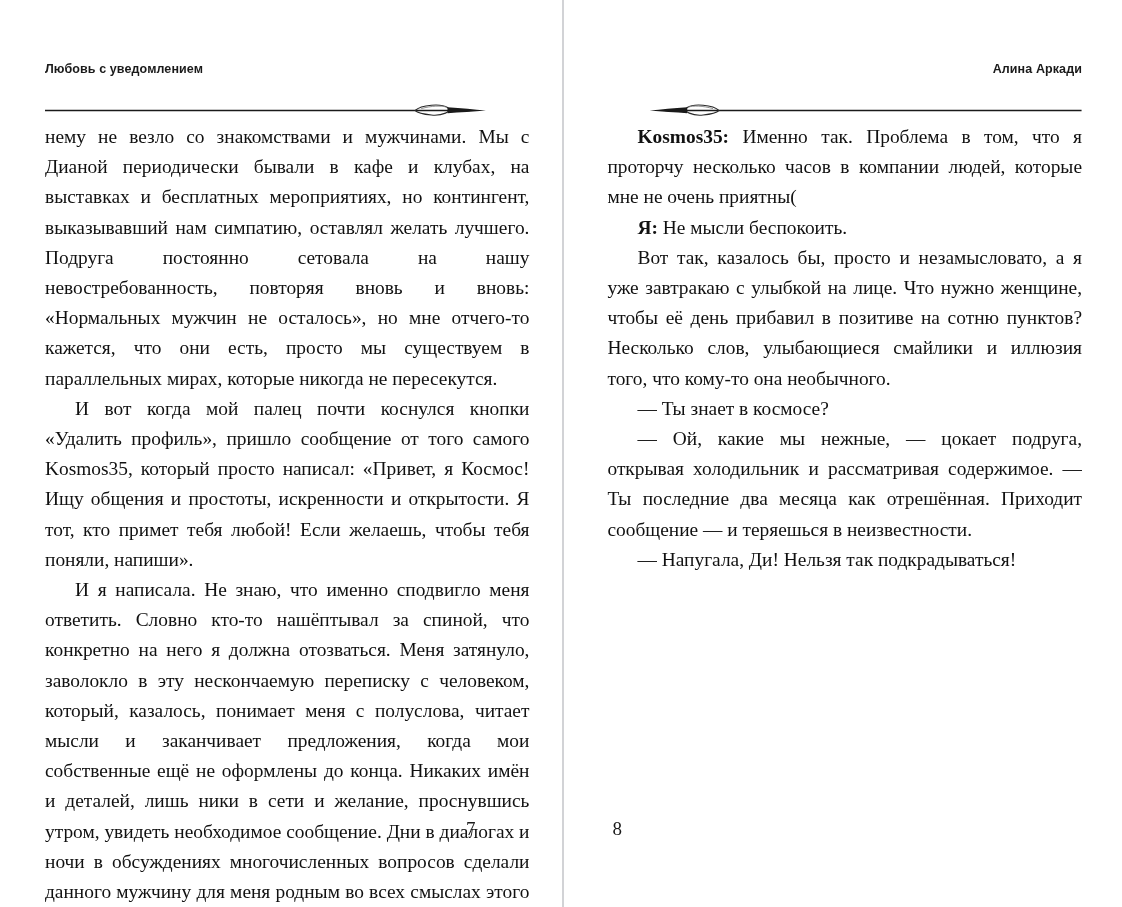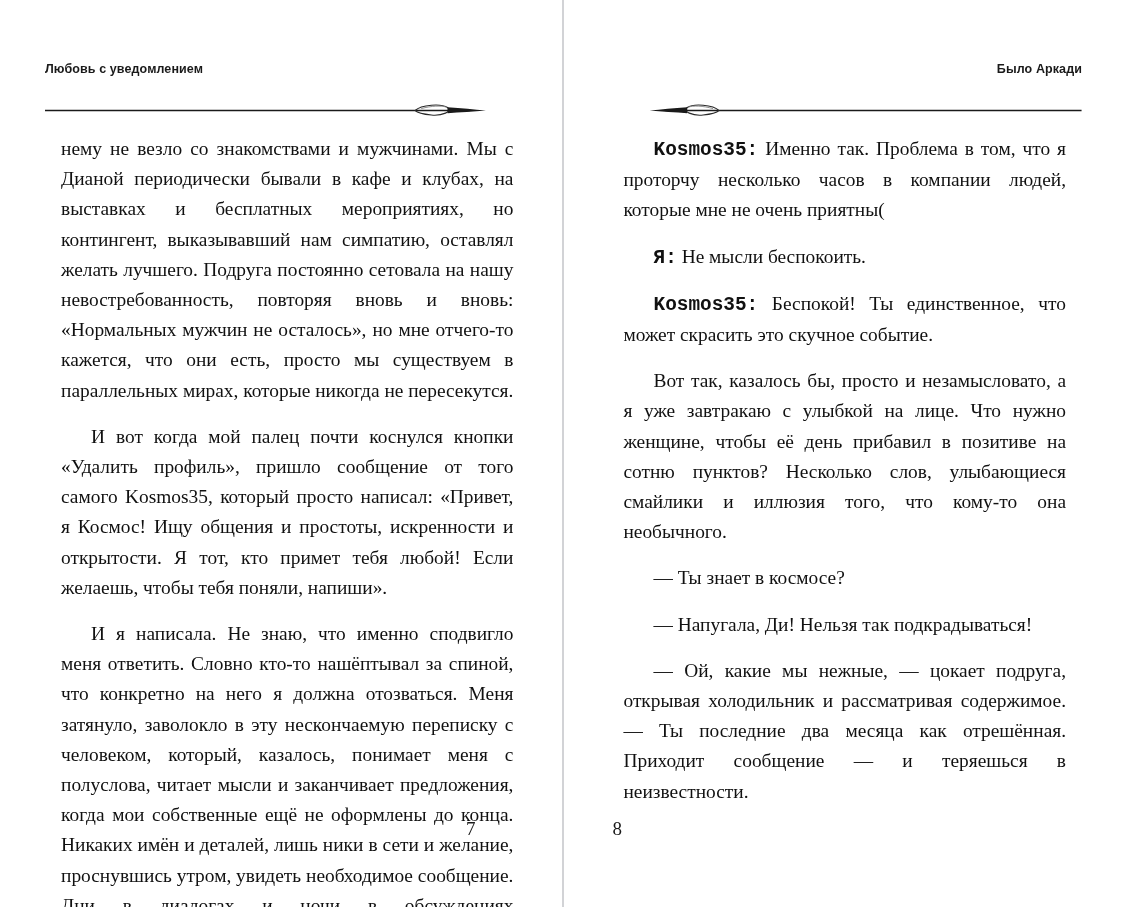--- a/index.html
+++ b/index.html
@@ -80,29 +80,28 @@
   .body-text {
     margin-top: 4px;
     font-size: 19.4px;
     line-height: 30.2px;
     text-align: justify;
     text-justify: inter-word;
     hyphens: none;
     color: #111111;
   }
   .body-text p {
-    margin: 16px;
+    margin: 0;
     text-indent: 1.55em;
   }
   .body-text p.noindent {
     text-indent: 0;
   }
   .body-text .speaker {
     font-weight: 700;
-    font-family: Liberation Mono, monospace;
   }
 
   
   .folio {
     position: absolute;
     bottom: 68px;
     font-size: 19px;
     color: #1a1a1a;
     line-height: 20px;
   }
@@ -142,38 +141,37 @@
         <p><span>И вот когда мой палец почти коснулся кнопки «Удалить профиль», пришло сообщение от того самого Kosmos35, который просто написал: «Привет, я Космос! Ищу общения и простоты, искренности и открытости. Я тот, кто примет тебя любой! Если желаешь, чтобы тебя поняли, напиши».</span></p>
         <p><span>И я написала. Не знаю, что именно сподвигло меня ответить. Словно кто-то нашёптывал за спиной, что конкретно на него я должна отозваться. Меня затянуло, заволокло в эту нескончаемую переписку с человеком, который, казалось, понимает меня с полуслова, читает мысли и заканчивает предложения, когда мои собственные ещё не оформлены до конца. Никаких имён и деталей, лишь ники в сети и желание, проснувшись утром, увидеть необходимое сообщение. Дни в диалогах и ночи в обсуждениях многочисленных вопросов сделали данного мужчину для меня родным во всех смыслах этого слова.</span></p>
       </div>
 
     <div class="folio">7</div>
   </div>
 
   <div class="page page-right">
 
     <div class="running-head">
-      <div class="rh-text">Было Аркади</div>
+      <div class="rh-text">Алина Аркади</div>
     </div>
 
     <div class="rule-wrap">
       <svg viewBox="0 0 479 16" preserveAspectRatio="none">
         <line x1="59" y1="8.5" x2="479" y2="8.5" stroke="#1a1a1a" stroke-width="1.3"></line>
         <path d="M113 8.5 C107 2.5, 87 1.5, 81 5.5 C75 9.5, 87 14, 97 13 C105 12.2, 111 10.5, 113 8.5 Z" fill="none" stroke="#2a2a2a" stroke-width="1.1"></path>
         <path d="M81 5.2 C67 6, 55 7.4, 43 8.6 C55 9.6, 69 10.6, 81 11.2 Z" fill="#1a1a1a" stroke="none"></path>
         <path d="M107 6.6 C97 3.8, 87 3.4, 82 5.2" fill="none" stroke="#777" stroke-width="0.8"></path>
       </svg>
     </div>
 
     <div class="body-text" id="right-body">
         <p><span class="speaker">Kosmos35:</span><span> Именно так. Проблема в том, что я проторчу несколько часов в компании людей, которые мне не очень приятны(</span></p>
         <p><span class="speaker">Я:</span><span> Не мысли беспокоить.</span></p>
-        <p><span class="speaker">Kosmos35:</span><span> Беспокой! Ты единственное, что может скрасить это скучное событие.</span></p>
         <p><span>Вот так, казалось бы, просто и незамысловато, а я уже завтракаю с улыбкой на лице. Что нужно женщине, чтобы её день прибавил в позитиве на сотню пунктов? Несколько слов, улыбающиеся смайлики и иллюзия того, что кому-то она необычного.</span></p>
         <p><span>— Ты знает в космосе?</span></p>
+        <p><span>— Ой, какие мы нежные, — цокает подруга, открывая холодильник и рассматривая содержимое. — Ты последние два месяца как отрешённая. Приходит сообщение — и теряешься в неизвестности.</span></p>
         <p><span>— Напугала, Ди! Нельзя так подкрадываться!</span></p>
-        <p><span>— Ой, какие мы нежные, — цокает подруга, открывая холодильник и рассматривая содержимое. — Ты последние два месяца как отрешённая. Приходит сообщение — и теряешься в неизвестности.</span></p>
       </div>
 
     <div class="folio">8</div>
   </div>
 
 </div>
 
 </body></html>

